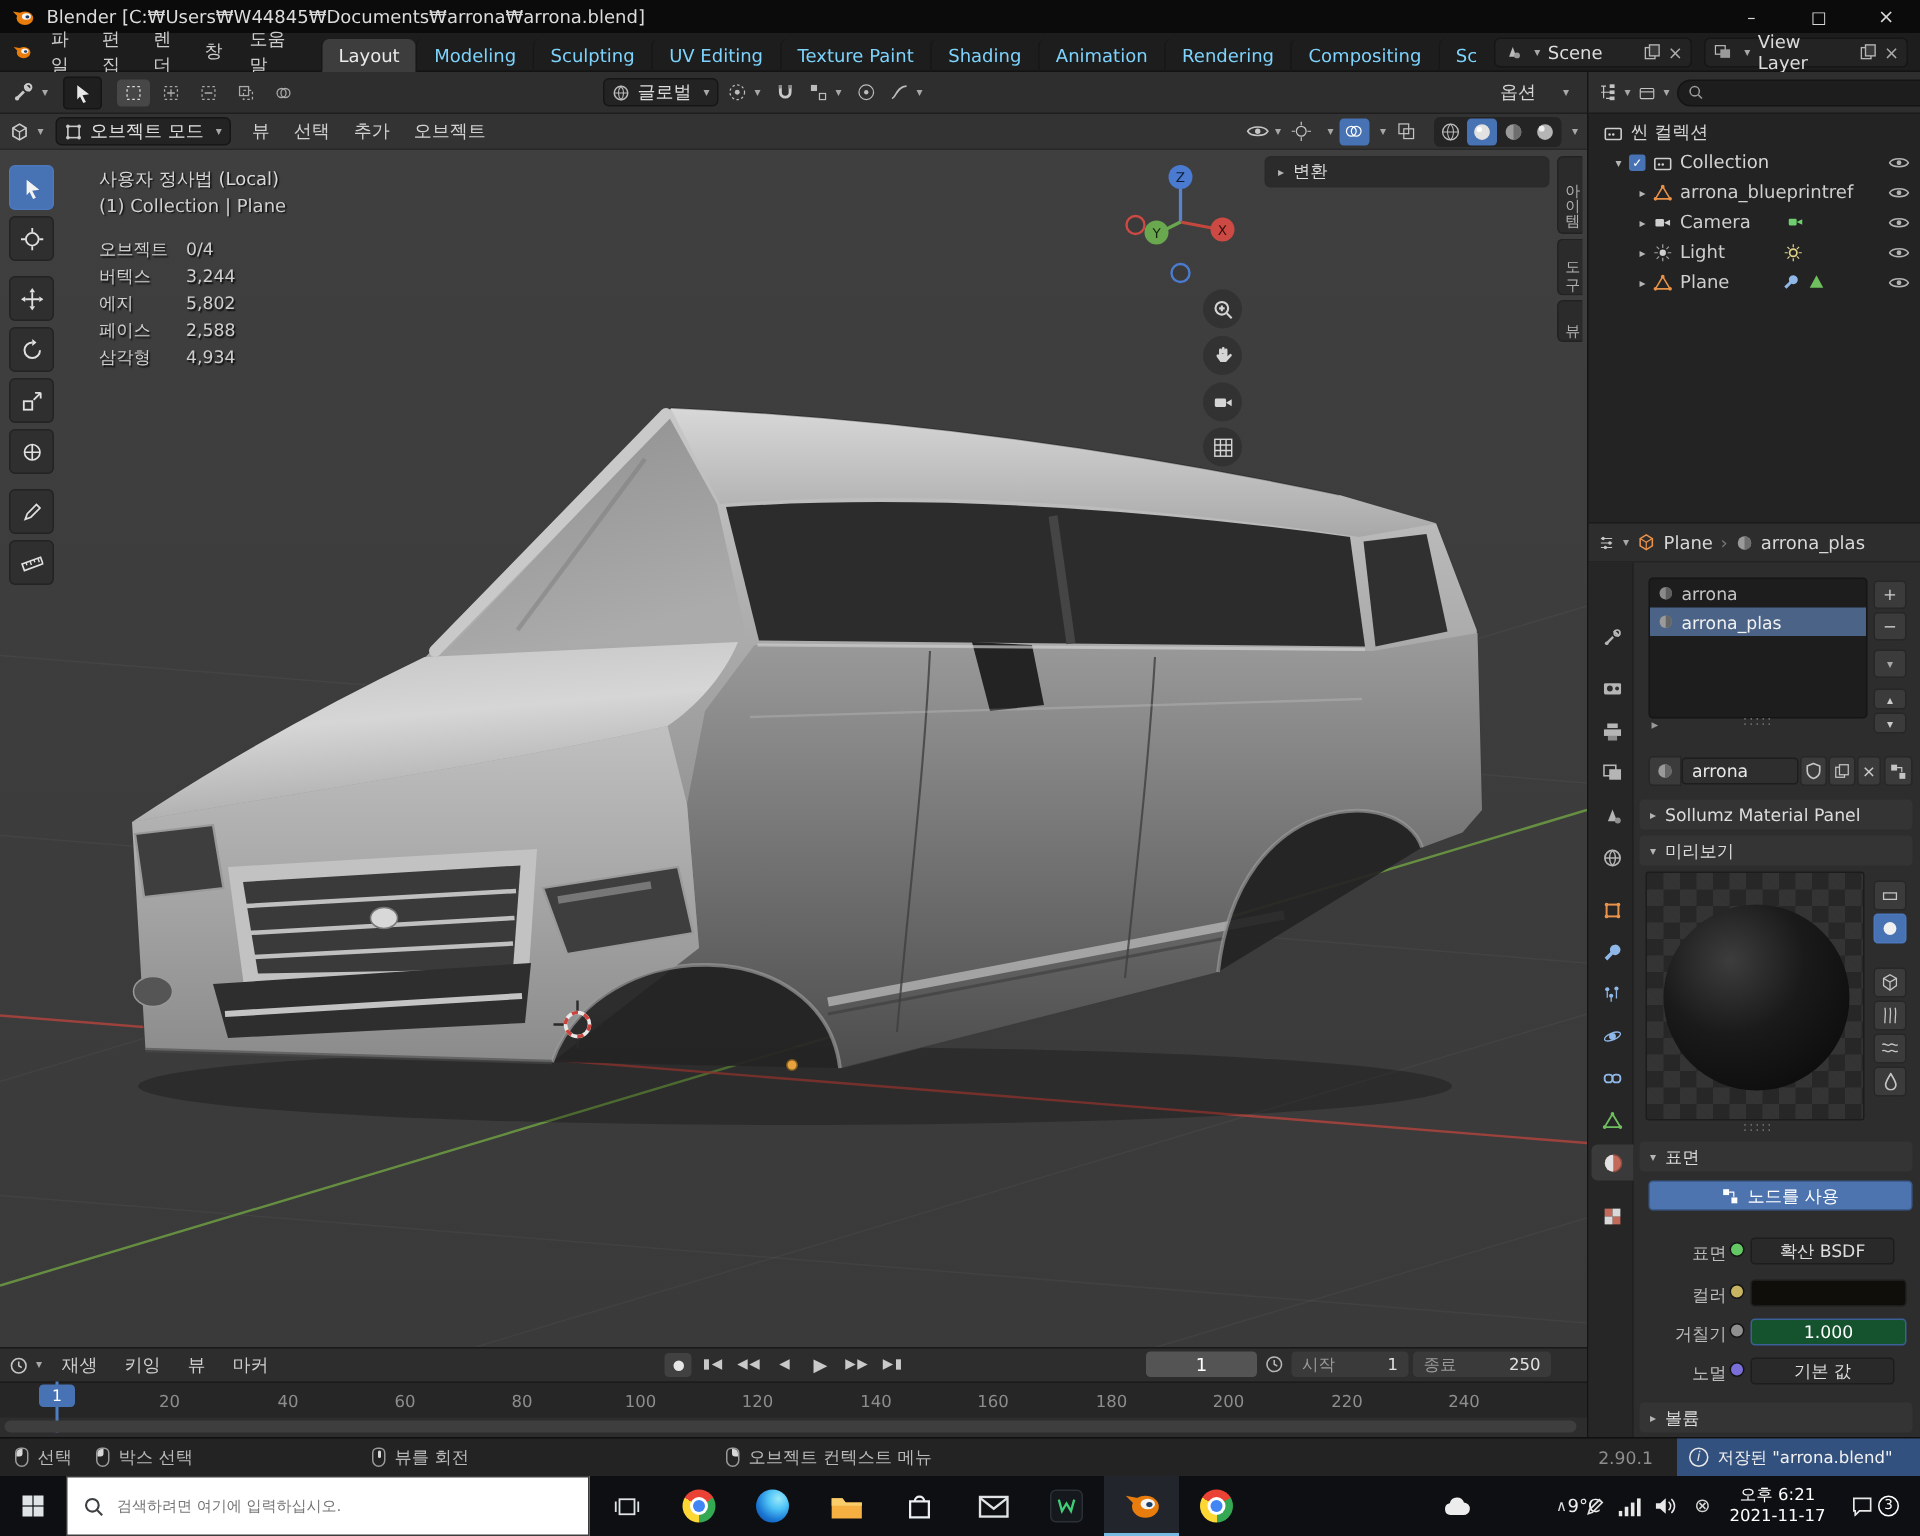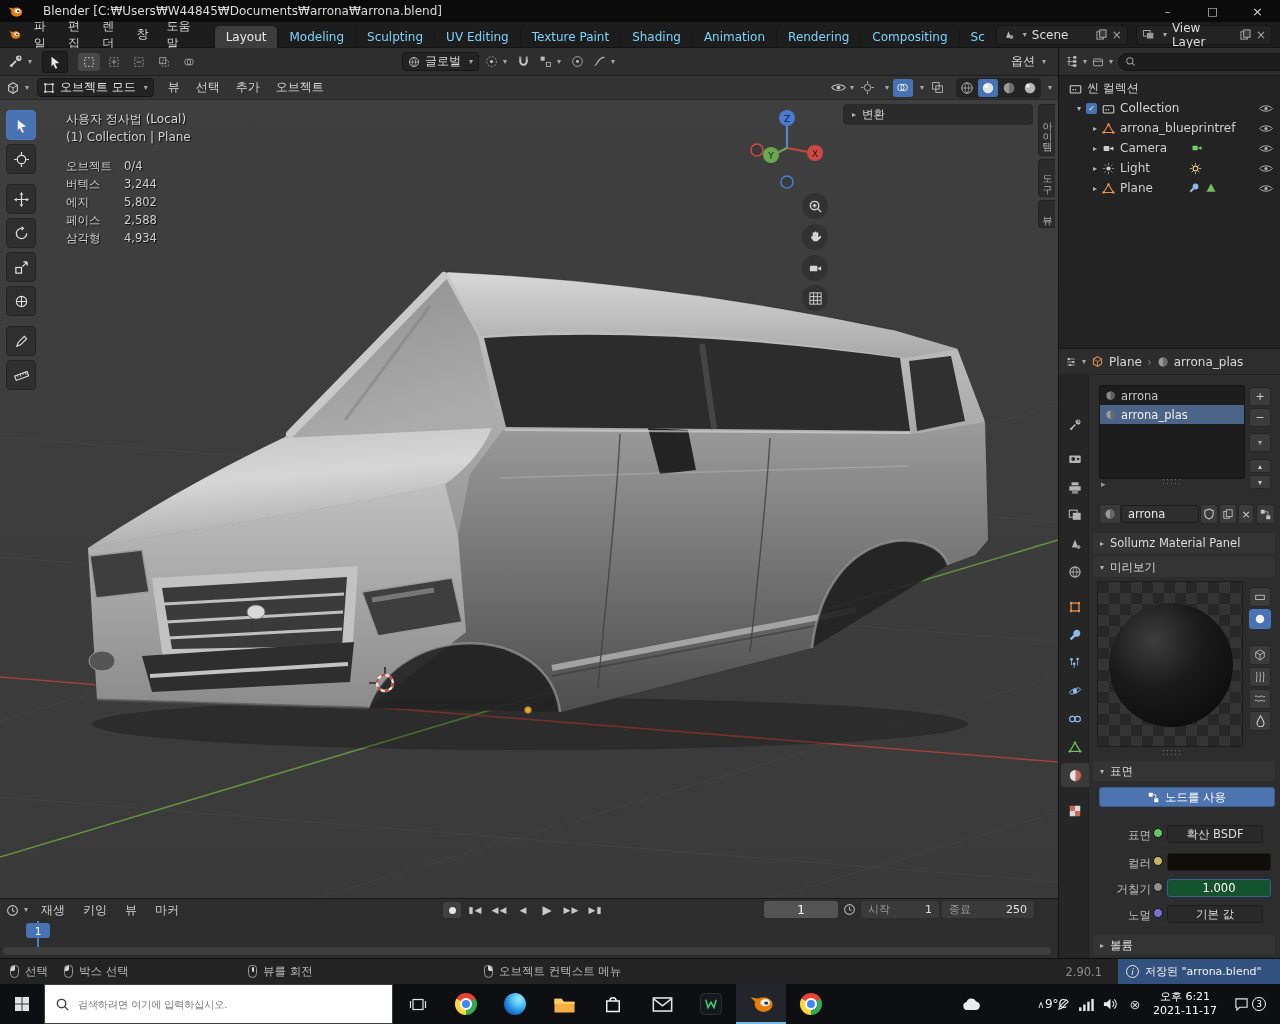--- a/index.html
+++ b/index.html
@@ -46,21 +46,21 @@
 .vtab{width:17px;background:#2b2b2b;border:1px solid #222;border-right:none;border-radius:4px 0 0 4px;writing-mode:vertical-rl;display:flex;align-items:center;justify-content:center;font-size:10px;color:#b2b2b2;margin-bottom:3px;padding:5px 0}
 .checker{background-image:linear-gradient(45deg,#343434 25%,transparent 25%,transparent 75%,#343434 75%),linear-gradient(45deg,#343434 25%,transparent 25%,transparent 75%,#343434 75%);background-size:22px 22px;background-position:0 0,11px 11px;background-color:#272727}
 .shadow-text{text-shadow:1px 1px 1px rgba(0,0,0,.8)}
 input{font-family:inherit}
 </style>
 </head>
 <body>
 
 <div id="screen" class="abs" style="left:0;top:0;width:1280px;height:1024px">
 
-  <div class="abs row" style="left:0;top:0;width:1280px;height:22px;background:#0b0b0b;padding-left:7px;gap:20px">
+  <div class="abs row" style="left:0;top:0;width:1280px;height:22px;background:#0b0b0b;padding-left:7px;gap:8px">
     <svg width="16" height="13" viewBox="0 0 24 20">
         <path d="M2 4 L13 6 L9 11 Z" fill="#e87d0d"></path>
         <ellipse cx="14.5" cy="11" rx="8.5" ry="7" fill="#e87d0d"></ellipse>
         <ellipse cx="16" cy="9.2" rx="4.6" ry="3.4" fill="#f4f4f4"></ellipse>
         <ellipse cx="17" cy="9.6" rx="2" ry="1.6" fill="#1d3f65"></ellipse>
       </svg>
     <div style="color:#dcdcdc;font-size:12px">Blender [C:₩Users₩W44845₩Documents₩arrona₩arrona.blend]</div>
     <div class="row" style="margin-left:auto;height:100%">
       <div class="winbtn">–</div>
       <div class="winbtn">□</div>
@@ -200,21 +200,21 @@
             <circle cx="8" cy="8" r="1.8" fill="#bbb"></circle>
           </svg>
       </div>
       <div class="row" style="gap:2px">
         <svg width="13" height="13" viewBox="0 0 16 16">
             <path d="M2 13C5 13 6 3 14 3" fill="none" stroke="#bbb" stroke-width="1.4"></path>
           </svg>
         <span class="caret">▾</span>
       </div>
     </div>
-    <div class="row" style="margin-left:auto;margin-right:4px;gap:4px">
+    <div class="row" style="margin-left:auto;margin-right:4px;gap:15px">
       <span style="color:#d5d5d5">옵션</span>
       <span class="caret">▾</span>
     </div>
   </div>
 
   <div class="abs" style="left:0;top:76px;width:1058px;height:822px;background:linear-gradient(180deg,#3f3f3f,#3a3a3a);overflow:hidden">
 
     <svg class="abs" width="1058" height="822" viewBox="0 0 1058 822" style="left:0;top:0">
       <defs>
         <linearGradient id="gBody" x1="0" y1="0" x2="0" y2="1">
@@ -948,20 +948,34 @@
           </svg></div>
       <div class="abs row" style="left:861px;top:2px;width:78px;height:17px;background:#3a3a3a;border-radius:3px;padding:0 7px">
         <span style="color:#9a9a9a;font-size:11px">시작</span>
         <span style="margin-left:auto;color:#e0e0e0;font-size:11px">1</span>
       </div>
       <div class="abs row" style="left:942px;top:2px;width:92px;height:17px;background:#3a3a3a;border-radius:3px;padding:0 7px">
         <span style="color:#9a9a9a;font-size:11px">종료</span>
         <span style="margin-left:auto;color:#e0e0e0;font-size:11px">250</span>
       </div>
     </div>
+    <div class="abs" style="left:0;top:22px;width:100%;height:24px;background:#262626;border-top:1px solid #1b1b1b">
+      <span class="rulnum" style="left:113px">20</span>
+      <span class="rulnum" style="left:192px">40</span>
+      <span class="rulnum" style="left:270px">60</span>
+      <span class="rulnum" style="left:348px">80</span>
+      <span class="rulnum" style="left:427px">100</span>
+      <span class="rulnum" style="left:505px">120</span>
+      <span class="rulnum" style="left:584px">140</span>
+      <span class="rulnum" style="left:662px">160</span>
+      <span class="rulnum" style="left:741px">180</span>
+      <span class="rulnum" style="left:819px">200</span>
+      <span class="rulnum" style="left:898px">220</span>
+      <span class="rulnum" style="left:976px">240</span>
+    </div>
     <div class="abs" style="left:37px;top:22px;width:2px;height:34px;background:#4e7fc4"></div>
     <div class="abs" style="left:26px;top:24px;width:24px;height:15px;background:#4772b3;border-radius:3px;display:flex;align-items:center;justify-content:center;color:#fff;font-size:10.5px">1</div>
     <div class="abs" style="left:3px;top:48px;width:1048px;height:8px;background:#3e3e3e;border-radius:4px"></div>
   </div>
 
   <div class="abs" style="left:0;top:958px;width:1280px;height:26px;background:#232323;border-top:1px solid #101010">
     <div class="hint" style="left:10px">
         <span class="mouse m-left">
           <i></i>
         </span>

